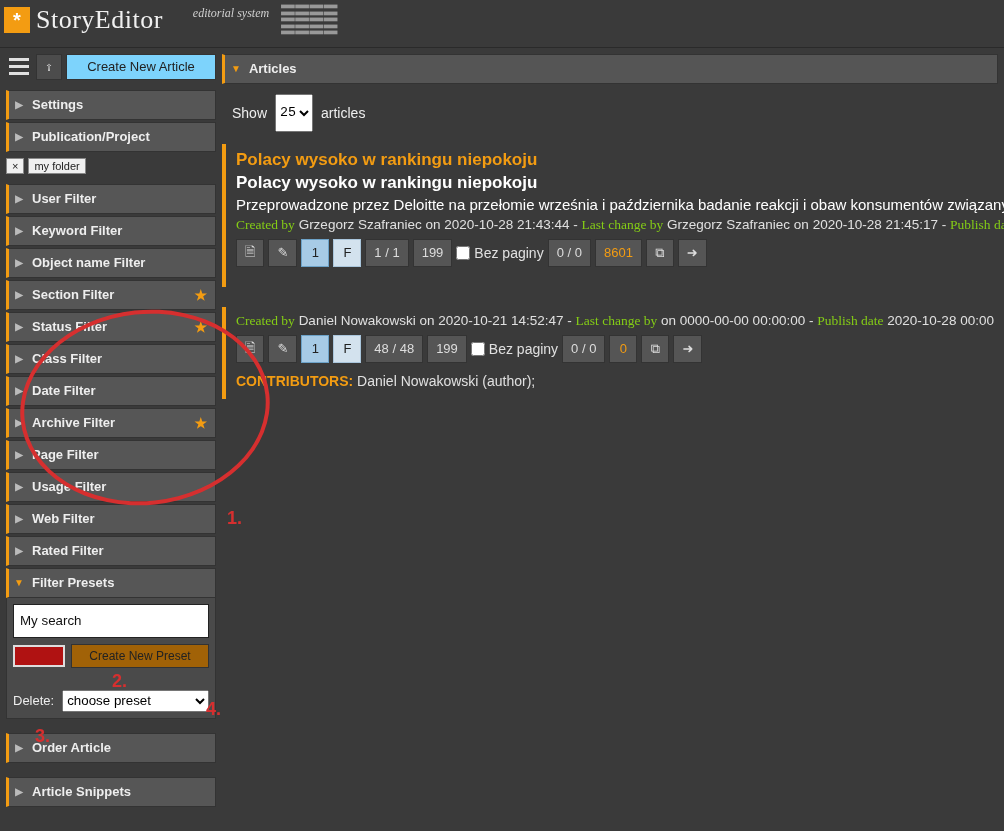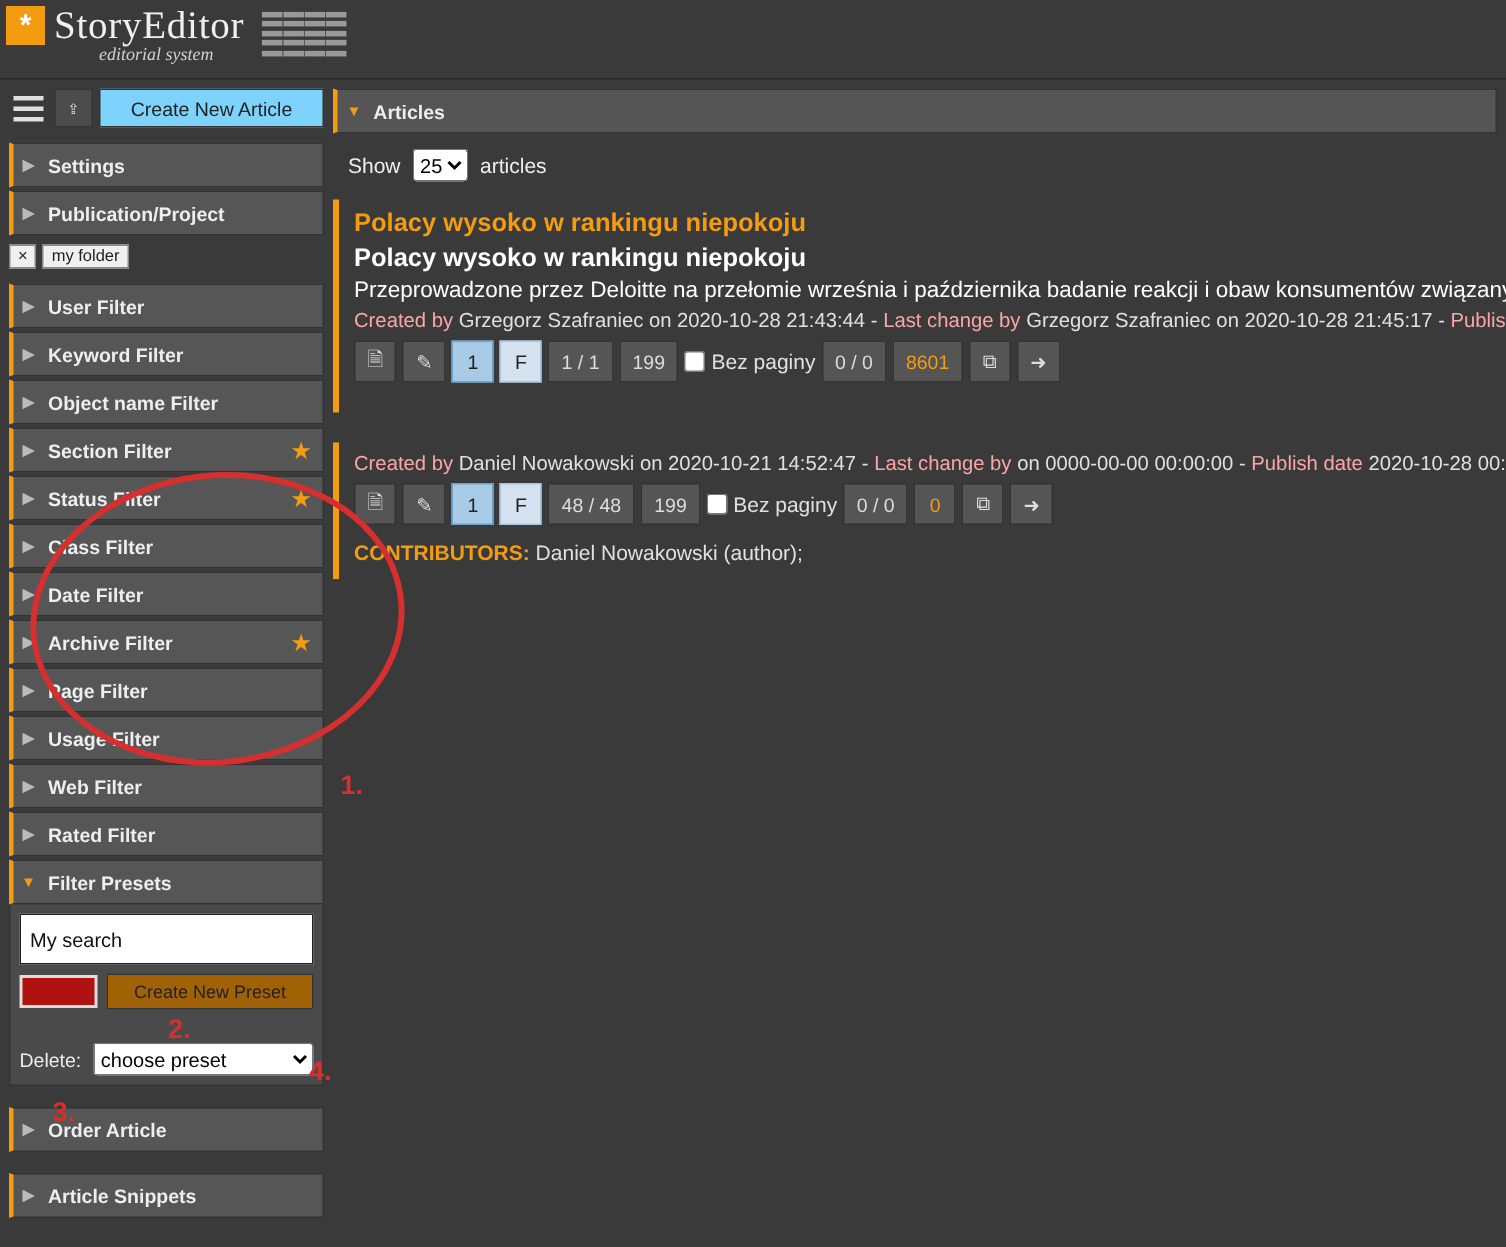--- a/index.html
+++ b/index.html
@@ -23,21 +23,21 @@
     display: flex;
     align-items: flex-start;
     gap: 6px;
   }
   .logo-icon {
     width: 26px; height: 26px;
     background: #f39c12;
     display:flex;align-items:center;justify-content:center;
     color:#fff;font-weight:bold;font-size:20px;
   }
-  .logo-text { display:flex; flex-direction:column; line-height:1; }
+  .logo-text { display:flex; flex-direction:row; line-height:1; }
   .logo-title {
     font-family: Georgia, 'Times New Roman', serif;
     font-size: 26px;
     color: #f0f0f0;
     letter-spacing: 0.5px;
   }
   .logo-sub {
     font-family: Liberation Serif, serif;
     font-size: 12px;
     font-style: italic;
@@ -141,36 +141,36 @@
   
   .content-header{
     background:#555;border:1px solid #333;border-left:3px solid #f39c12;
     height:30px;display:flex;align-items:center;padding:0 6px;
     font-weight:bold;color:#eee;margin:6px 6px 6px 0;
   }
   .content-header .tri{font-size:10px;color:#f39c12;margin-right:8px;}
   .show-row{
     padding:4px 4px 12px 10px;color:#eee;font-size:14px;display:flex;gap:8px;align-items:center;
   }
-  .show-row select{height:22px;}
+  .show-row select{height:38px;font-family:Liberation Mono, monospace;}
 
   .article{
     border-left:4px solid #f39c12;
     background:#3a3a3a;
     padding:6px 6px 10px 10px;
     margin-bottom:20px;
     font-size:14px;
     white-space:nowrap;
     overflow:hidden;
   }
   .title-orange{color:#f39c12;font-weight:bold;font-size:17px;margin-bottom:3px;}
   .title-white{color:#fff;font-weight:bold;font-size:17px;margin-bottom:3px;}
   .desc{color:#fff;font-size:15px;margin-bottom:4px;}
   .meta{font-size:13.5px;margin-bottom:6px;}
-  .meta .k{color:#fca5a5;}
+  .meta .k{color:#84cc16;font-family:Liberation Serif, serif;}
   .toolbar{
     display:flex;gap:4px;align-items:center;margin:6px 0 10px 0;
   }
   .tbtn{
     min-width:28px;height:28px;border:1px solid #333;background:#555;
     display:flex;align-items:center;justify-content:center;cursor:pointer;
     color:#ddd;padding:0 8px;font-size:13px;
   }
   .tbtn.blue{background:#a7cbe6;color:#222;border-color:#6da3c9;}
   .tbtn.lblue{background:#d3e2ee;color:#222;border-color:#aac6dc;}

